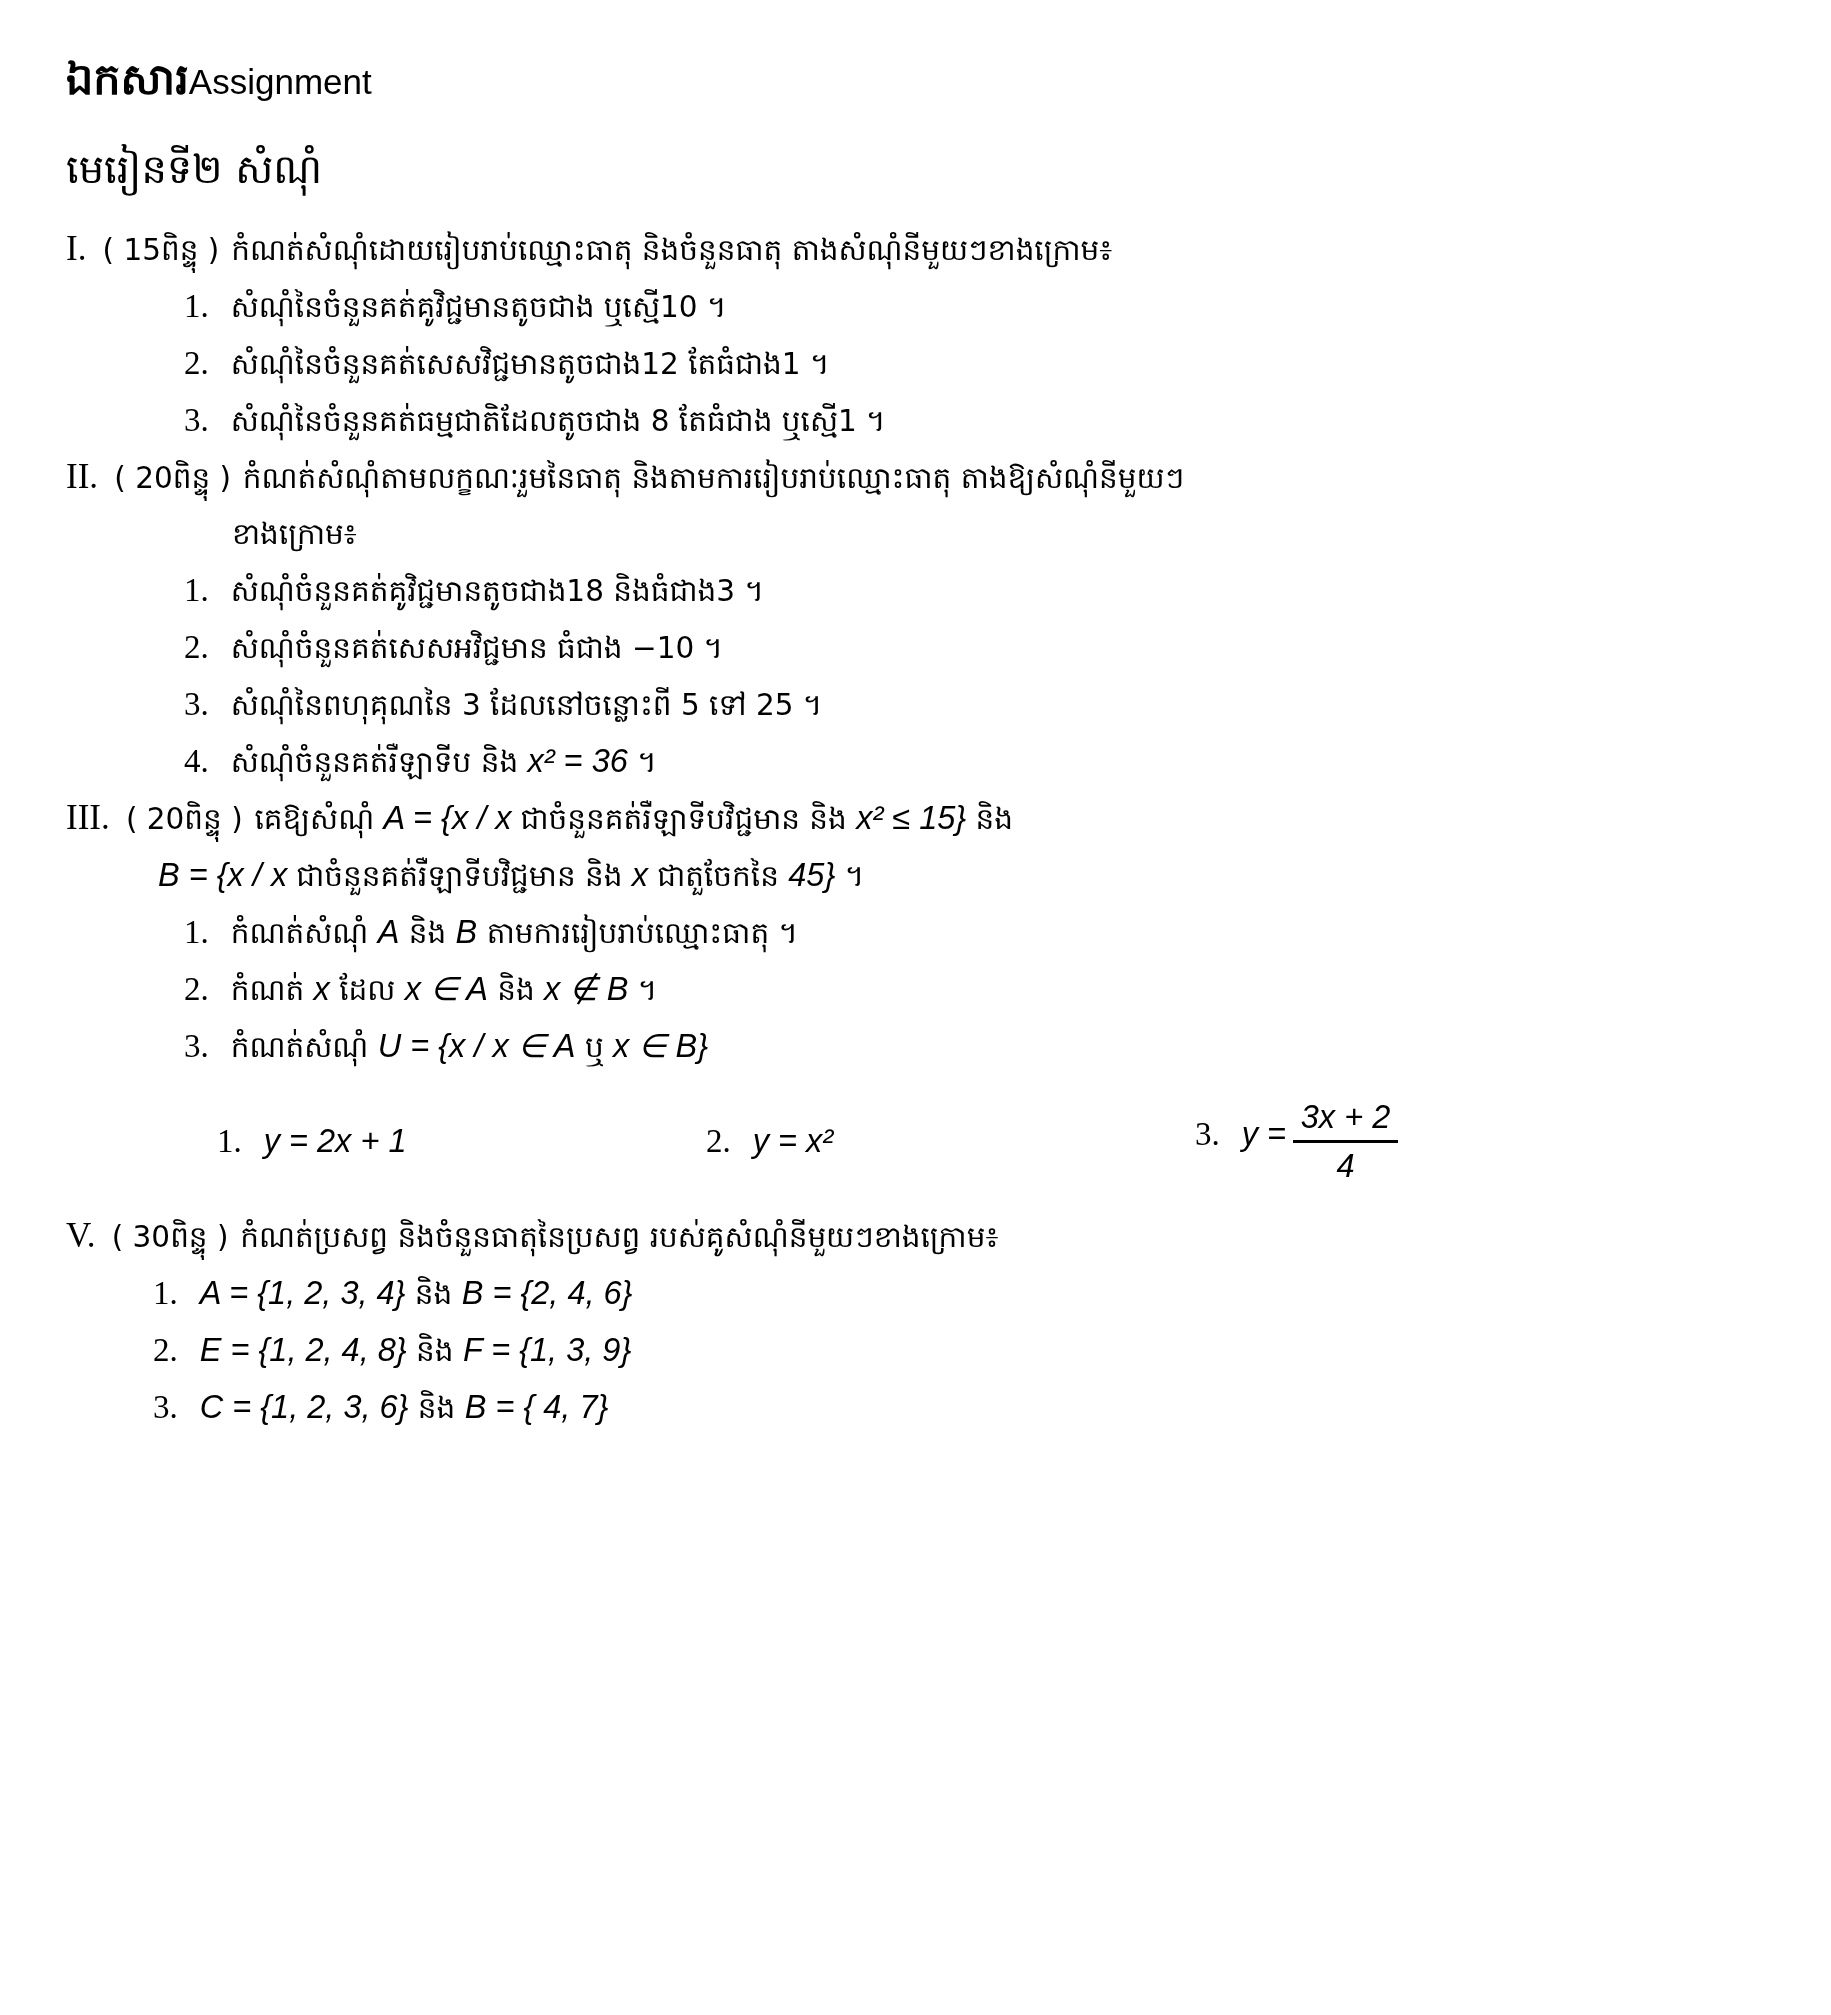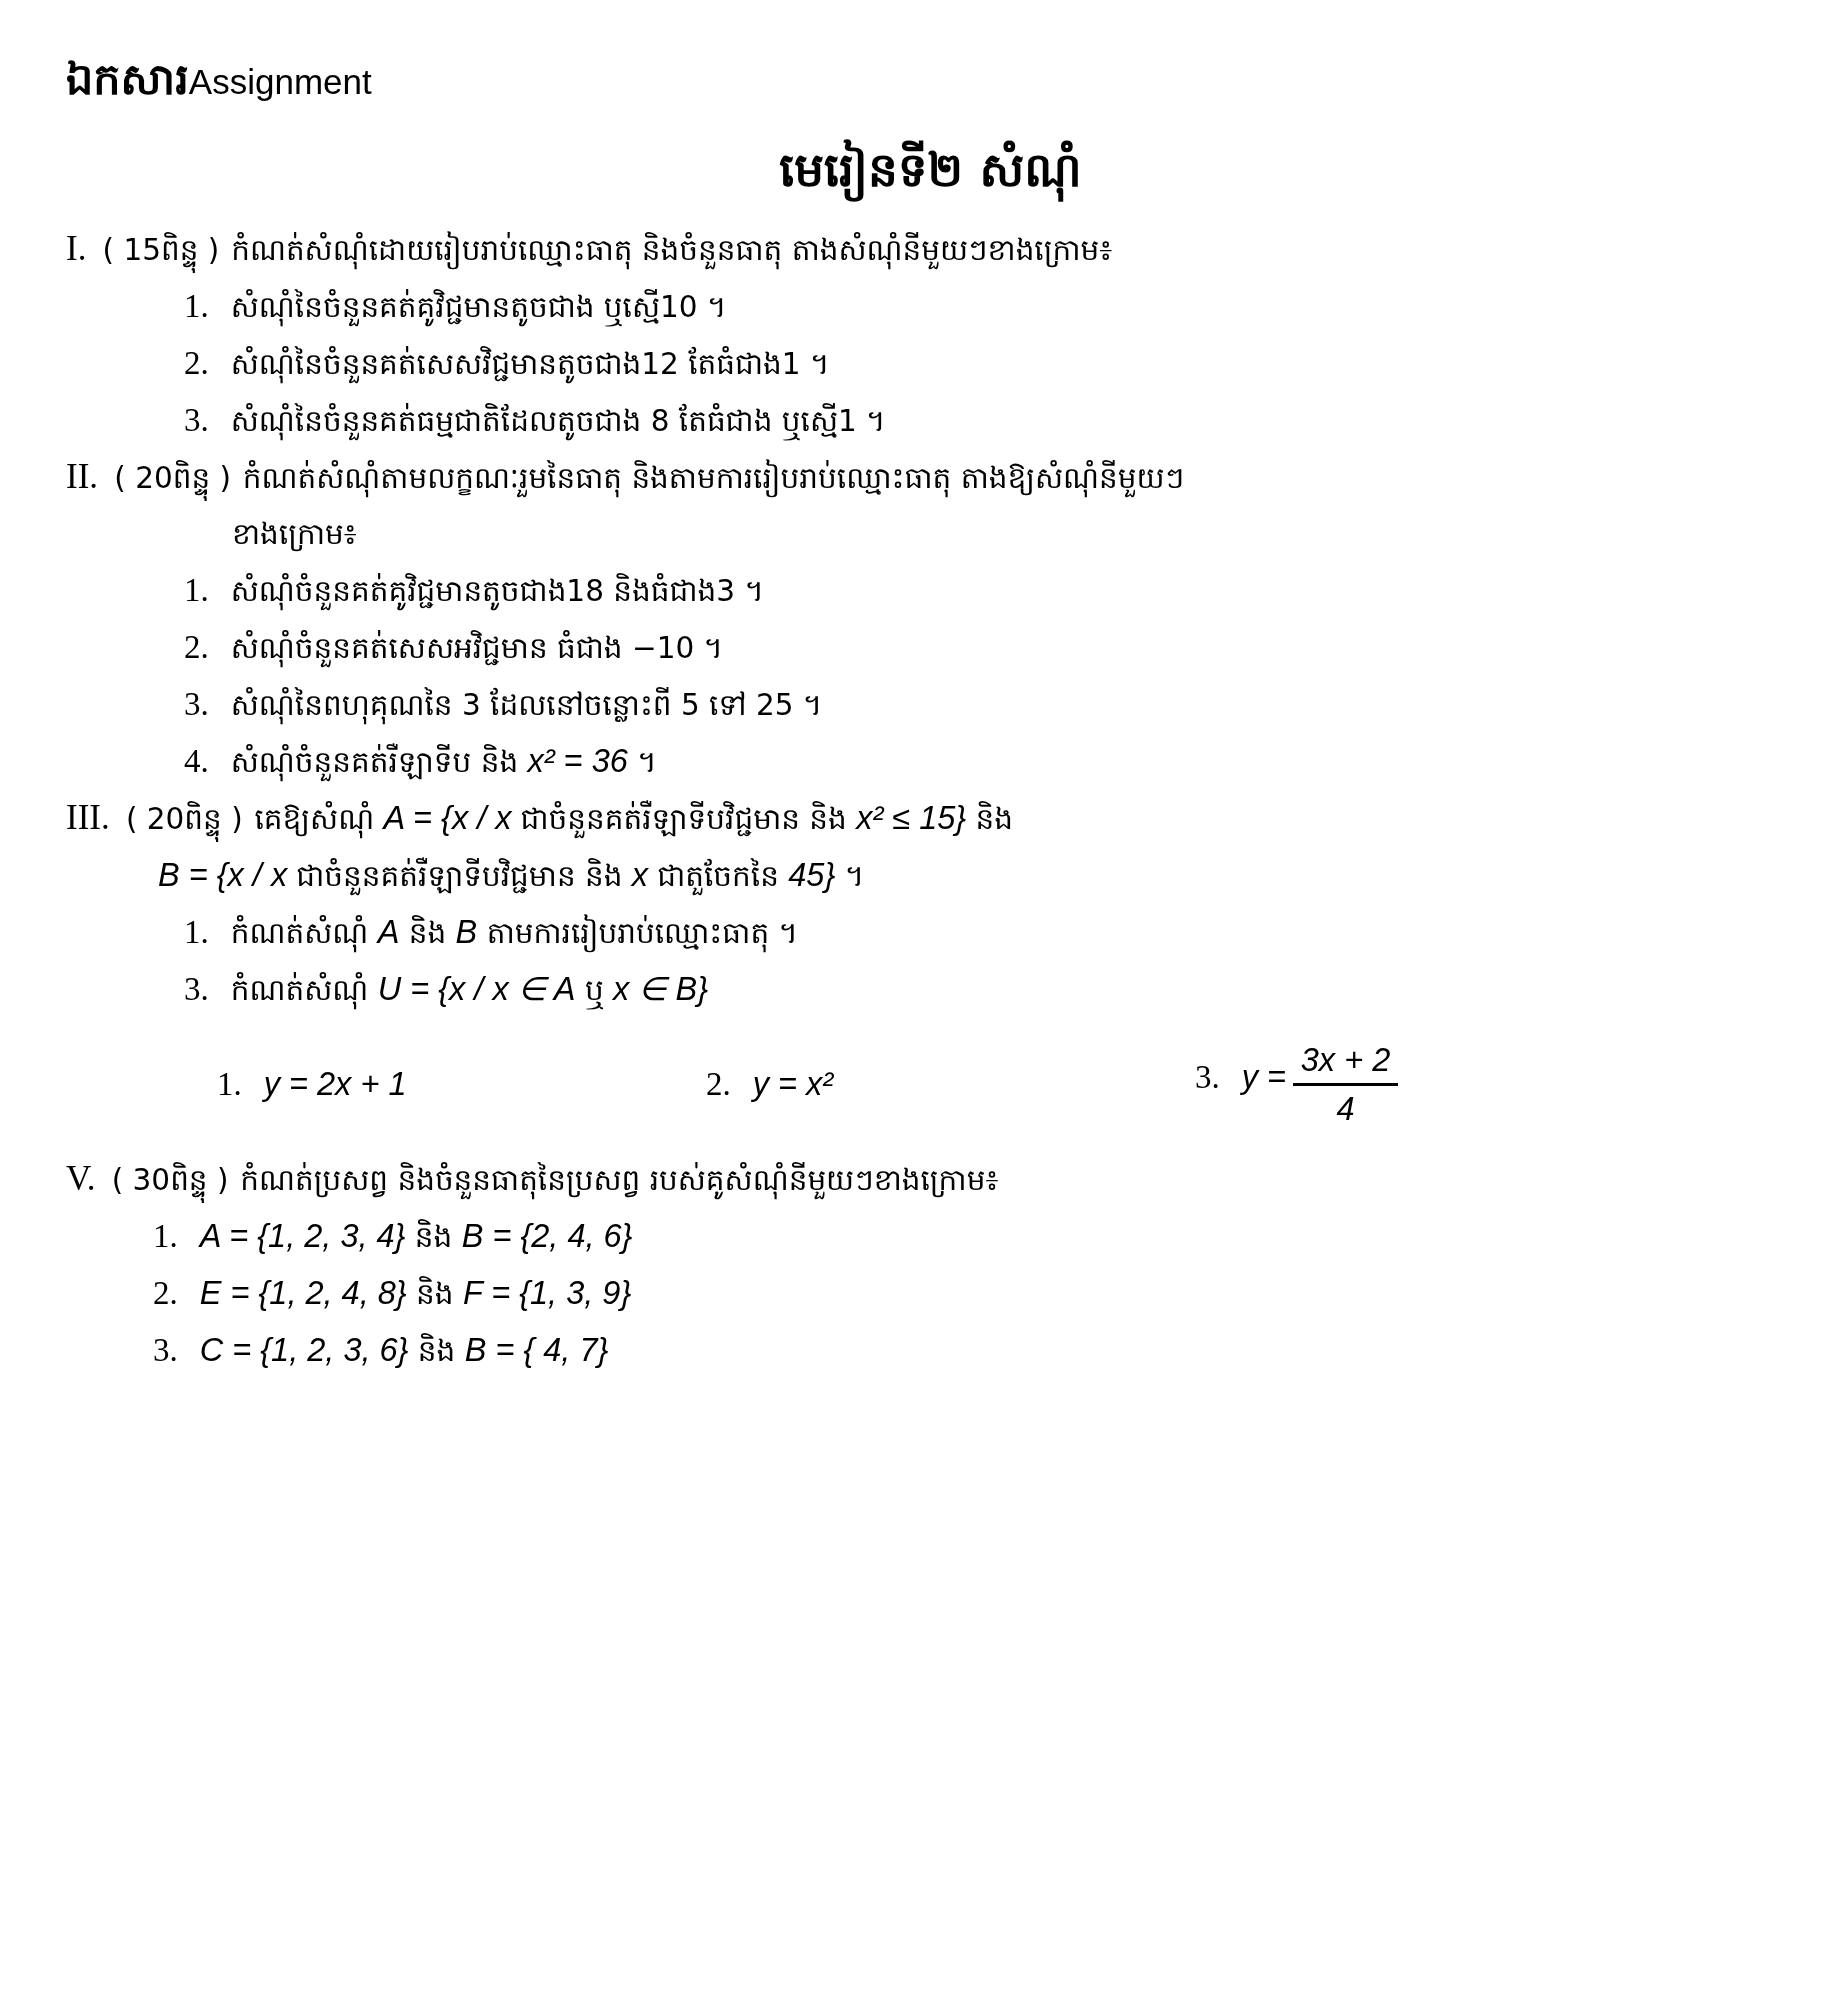--- a/index.html
+++ b/index.html
@@ -10,21 +10,21 @@
     color: #000000;
     font-family: "DejaVu Sans", sans-serif;
     overflow: hidden;
   }
   .doc { padding: 50px 37px 0 66px; }
 
   
   .title-line { line-height: 63px; white-space: nowrap; }
   .doc-label { font-size: 43px; font-weight: 700; font-family: Liberation Mono, monospace; }
   .doc-type  { font-size: 35px; font-weight: 400; font-family: "Liberation Sans", sans-serif; margin-left: 0; }
-  .lesson    { font-size: 47px; font-weight: 700; line-height: 95px; margin-bottom: 4.4px; white-space: nowrap; text-align: center; }
+  .lesson    { font-size: 40px; font-weight: 400; line-height: 95px; margin-bottom: 4.4px; white-space: nowrap; }
 
   
   .line { font-size: 29.5px; line-height: 56px; white-space: nowrap; }
   .km   { font-family: "DejaVu Sans", sans-serif; }
   .math { font-family: Liberation Sans, sans-serif; font-style: italic; font-size: 32.5px; }
 
   
   .rn  { font-family: "Liberation Serif", serif; font-size: 35px; margin-right: 16.2px; }
   .pts { margin-right: 11.8px; }
 
@@ -95,20 +95,23 @@
     <span class="rn">III.</span><span class="pts km">( 20ពិន្ទុ )</span><span class="km">គេឱ្យសំណុំ </span><span class="math">A = {x / x </span><span class="km">ជាចំនួនគត់រឺឡាទីបវិជ្ជមាន និង </span><span class="math">x² ≤ 15}</span><span class="km"> និង</span>
   </div>
   <div class="line indent-wrap3">
     <span class="math">B = {x / x </span><span class="km">ជាចំនួនគត់រឺឡាទីបវិជ្ជមាន និង </span><span class="math">x </span><span class="km">ជាតួចែកនៃ </span><span class="math">45}</span><span class="km"> ។</span>
   </div>
   <div class="items">
     <div class="line">
       <span class="inum">1.</span><span class="km">កំណត់សំណុំ </span><span class="math">A</span><span class="km"> និង </span><span class="math">B</span><span class="km"> តាមការរៀបរាប់ឈ្មោះធាតុ ។</span>
     </div>
     <div class="line">
+      <span class="inum">2.</span><span class="km">កំណត់ </span><span class="math">x</span><span class="km"> ដែល </span><span class="math">x ∈ A</span><span class="km"> និង </span><span class="math">x ∉ B</span><span class="km"> ។</span>
+    </div>
+    <div class="line">
       <span class="inum">3.</span><span class="km">កំណត់សំណុំ </span><span class="math">U = {x / x ∈ A</span><span class="km"> ឬ </span><span class="math">x ∈ B}</span>
     </div>
   </div>
 
   <div class="frow">
     <div class="fcol">
       <span class="inum">1.</span><span class="math">y = 2x + 1</span>
     </div>
     <div class="fcol">
       <span class="inum">2.</span><span class="math">y = x²</span>

